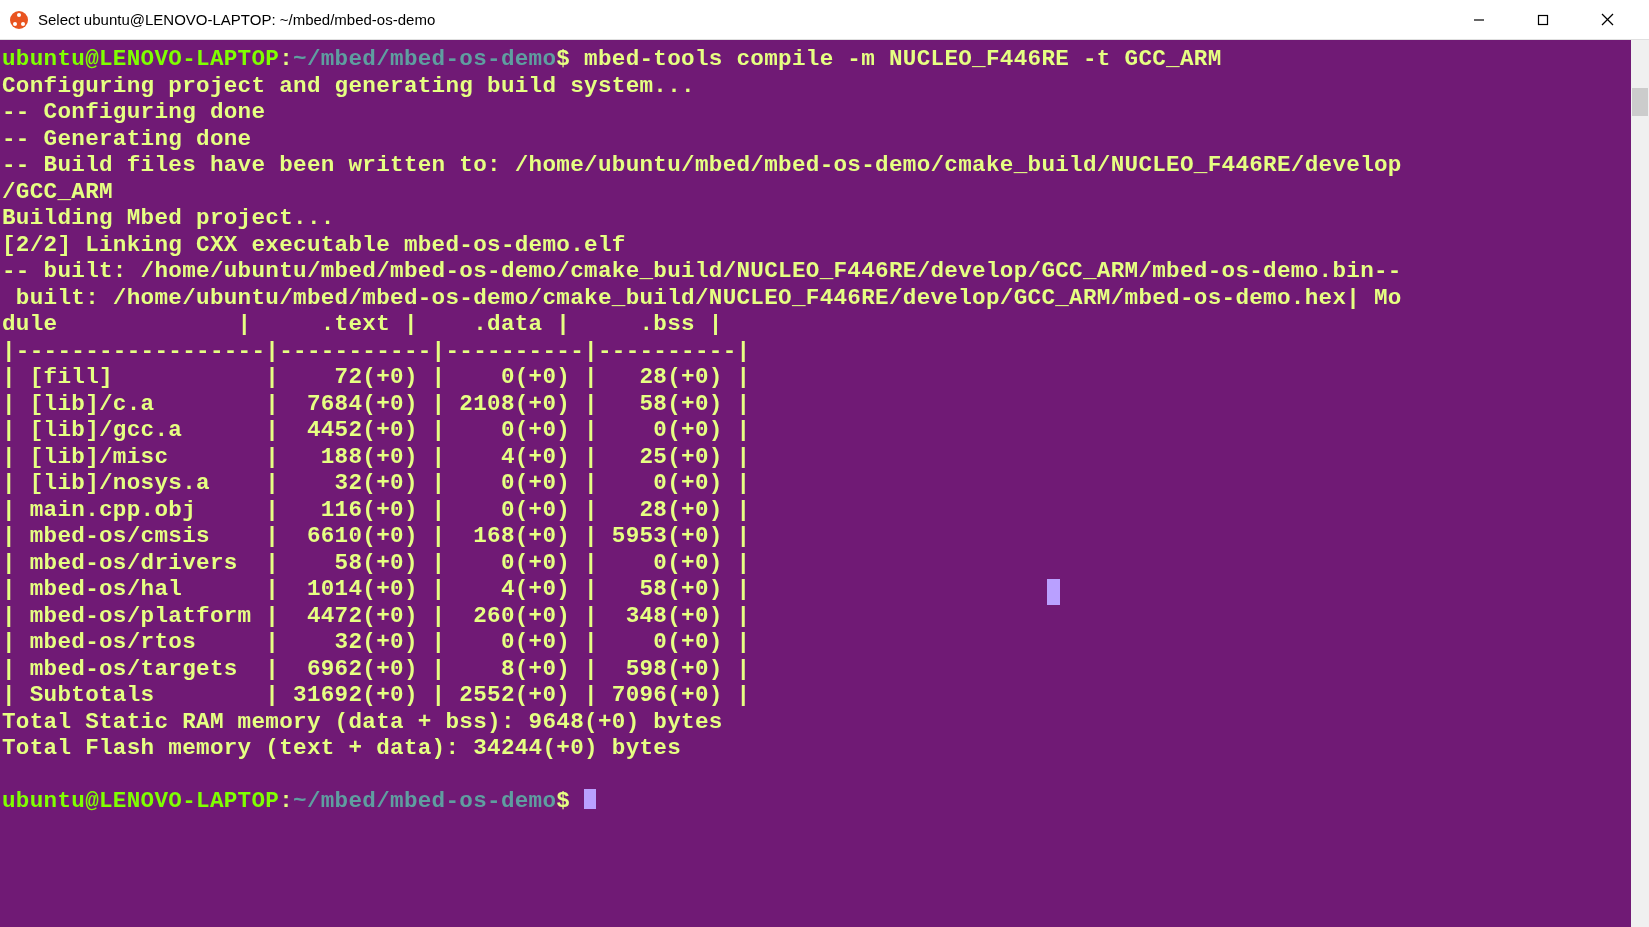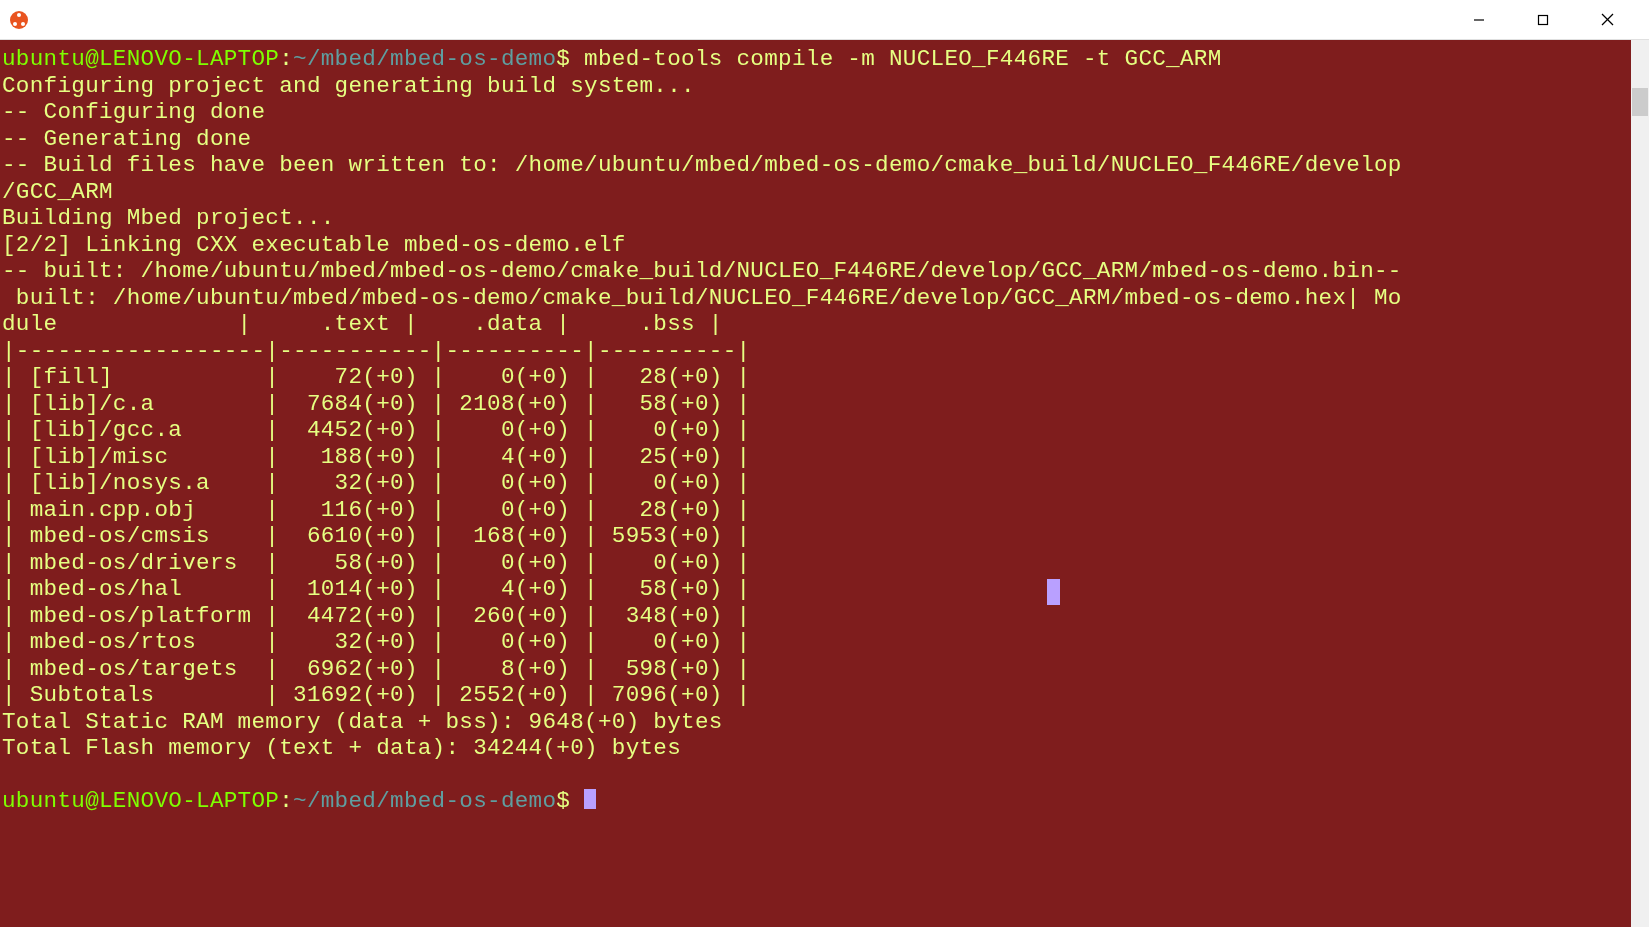--- a/index.html
+++ b/index.html
@@ -48,25 +48,26 @@
   .win-btn {
     width: 36px;
     height: 28px;
     display: flex;
     align-items: center;
     justify-content: center;
     cursor: pointer;
   }
   .win-btn svg { stroke: #000; stroke-width: 1.2; fill: none; }
   .terminal {
-    background: #7f1d1d;
+    background: #701a75;
     width: 100%;
     height: calc(100% - 40px);
     position: relative;
     overflow: hidden;
+    font-weight: bold;
   }
   .terminal-content {
     padding: 6px 0 0 2px;
     font-size: 22.6px;
     line-height: 26.5px;
     letter-spacing: 0.3px;
     white-space: pre;
     color: #e6ff82;
   }
   .scrollbar {
@@ -104,20 +105,21 @@
     left: 1047px;
   }
 </style>
 </head>
 <body>
 
 <div class="titlebar">
   <div class="titlebar-icon">
       <span class="dot3"></span>
     </div>
+  <div class="titlebar-title">Select ubuntu@LENOVO-LAPTOP: ~/mbed/mbed-os-demo</div>
   <div class="titlebar-spacer"></div>
   <div class="win-controls">
     <div class="win-btn">
       <svg width="12" height="12">
           <line x1="1" y1="6" x2="11" y2="6"></line>
         </svg>
     </div>
     <div class="win-btn">
       <svg width="12" height="12">
           <rect x="1.5" y="1.5" width="9" height="9"></rect>

